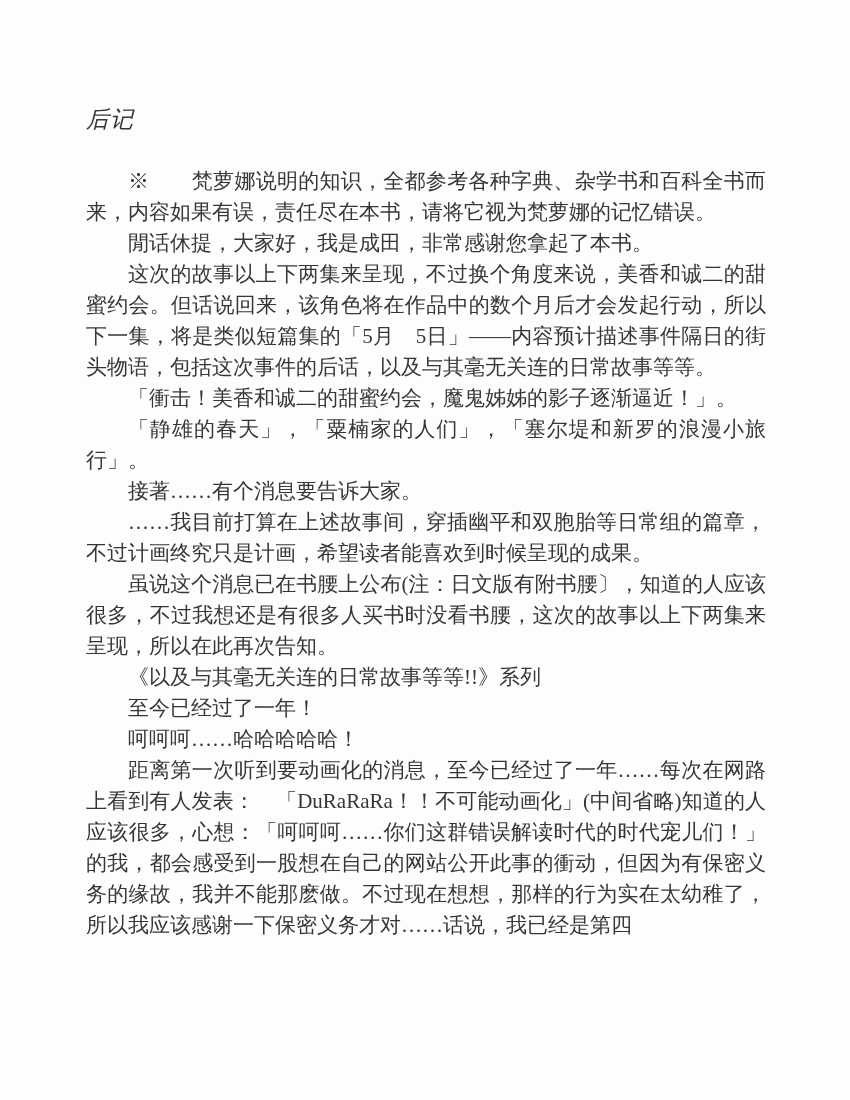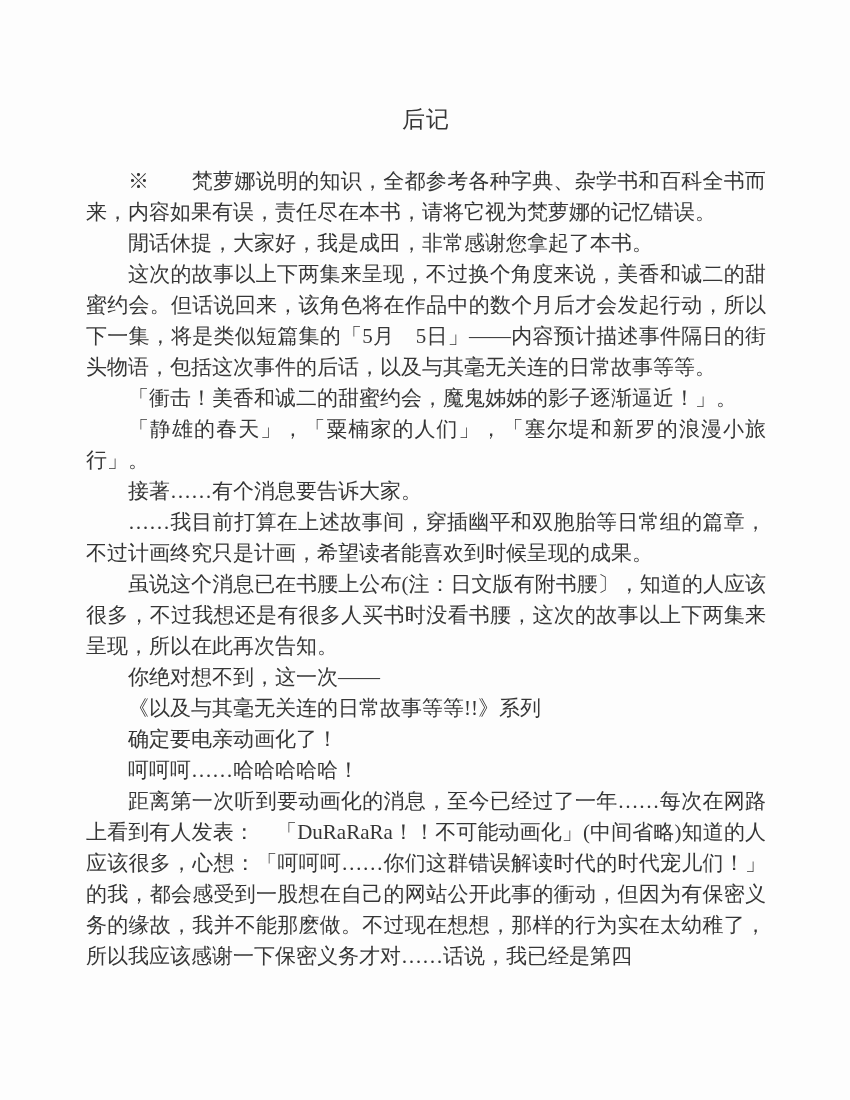--- a/index.html
+++ b/index.html
@@ -17,23 +17,23 @@
     width: 850px;
     height: 1100px;
     padding: 104px 84px 0 86px;
     font-family: "Liberation Serif", "DejaVu Serif", serif;
     color: #363636;
   }
   .title {
     font-size: 23px;
     font-weight: normal;
     line-height: 32px;
-    text-align: center;
     margin: 0 0 30px 0;
     letter-spacing: 1px;
+    font-style: italic;
   }
   .body-text {
     width: 680px;
   }
   .para {
     margin: 0;
     font-size: 21px;
     line-height: 31px;
     text-align: justify;
     text-indent: 2em;
@@ -49,19 +49,18 @@
   <h1 class="title">后记</h1>
   <div class="body-text">
     <p class="para">※　　梵萝娜说明的知识，全都参考各种字典、杂学书和百科全书而来，内容如果有误，责任尽在本书，请将它视为梵萝娜的记忆错误。</p>
     <p class="para">閒话休提，大家好，我是成田，非常感谢您拿起了本书。</p>
     <p class="para">这次的故事以上下两集来呈现，不过换个角度来说，美香和诚二的甜蜜约会。但话说回来，该角色将在作品中的数个月后才会发起行动，所以下一集，将是类似短篇集的「5月　5日」——内容预计描述事件隔日的街头物语，包括这次事件的后话，以及与其毫无关连的日常故事等等。</p>
     <p class="para">「衝击！美香和诚二的甜蜜约会，魔鬼姊姊的影子逐渐逼近！」。</p>
     <p class="para">「静雄的春天」，「粟楠家的人们」，「塞尔堤和新罗的浪漫小旅行」。</p>
     <p class="para">接著……有个消息要告诉大家。</p>
     <p class="para">……我目前打算在上述故事间，穿插幽平和双胞胎等日常组的篇章，不过计画终究只是计画，希望读者能喜欢到时候呈现的成果。</p>
     <p class="para">虽说这个消息已在书腰上公布(注：日文版有附书腰〕，知道的人应该很多，不过我想还是有很多人买书时没看书腰，这次的故事以上下两集来呈现，所以在此再次告知。</p>
-    <p class="para">你绝对想不到，这一次——</p>
     <p class="para">《以及与其毫无关连的日常故事等等!!》系列</p>
-    <p class="para">确定要电亲动画化了！</p>
+    <p class="para">至今已经过了一年！</p>
     <p class="para">呵呵呵……哈哈哈哈哈！</p>
     <p class="para">距离第一次听到要动画化的消息，至今已经过了一年……每次在网路上看到有人发表：　「DuRaRaRa！！不可能动画化」(中间省略)知道的人应该很多，心想：「呵呵呵……你们这群错误解读时代的时代宠儿们！」的我，都会感受到一股想在自己的网站公开此事的衝动，但因为有保密义务的缘故，我并不能那麽做。不过现在想想，那样的行为实在太幼稚了，所以我应该感谢一下保密义务才对……话说，我已经是第四</p>
   </div>
 </div>
 
 </body></html>

